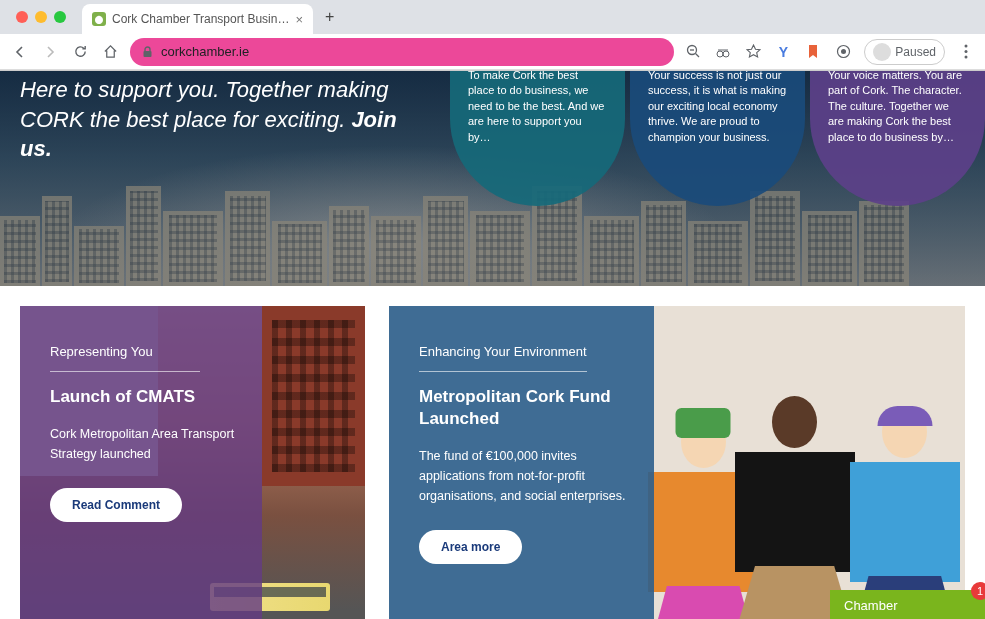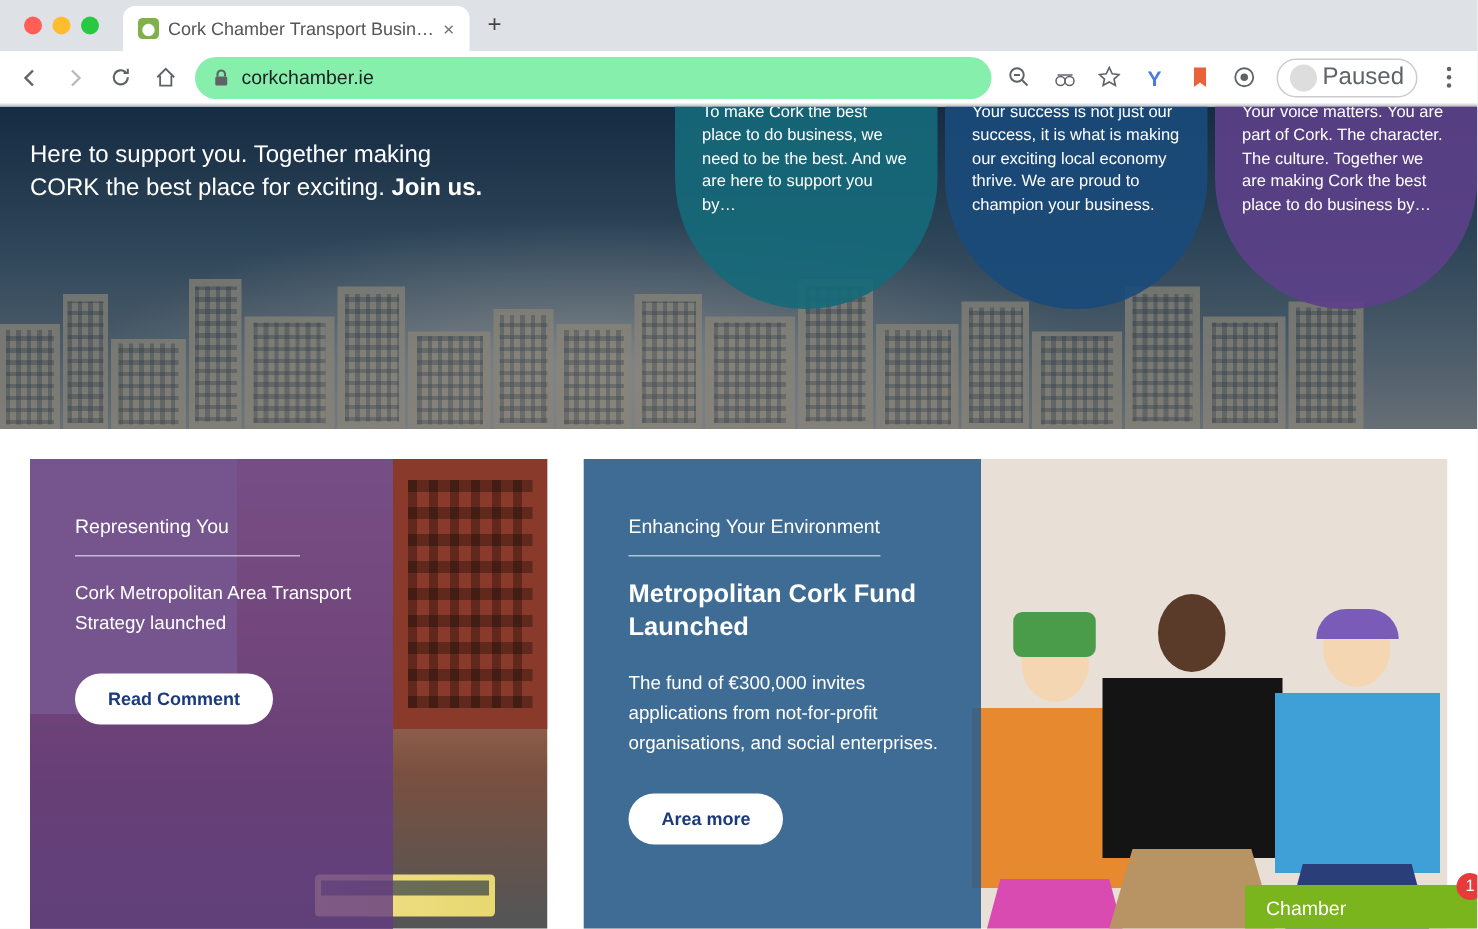--- a/index.html
+++ b/index.html
@@ -14,42 +14,42 @@
   .tl-yellow { background: #febc2e; }
   .tl-green { background: #28c840; }
   .tab { display: flex; align-items: center; background: #fff; border-radius: 8px 8px 0 0; padding: 6px 10px; font-size: 12px; color: #555; gap: 6px; height: 30px; margin-top: 4px; min-width: 180px; }
   .tab-favicon { width: 14px; height: 14px; background: #7fb04a; border-radius: 3px; display: flex; align-items: center; justify-content: center; font-size: 8px; color: #fff; }
   .tab-close { margin-left: auto; color: #777; font-size: 13px; cursor: pointer; }
   .new-tab { margin-left: 8px; color: #444; font-size: 16px; cursor: pointer; padding: 4px; }
 
   .toolbar { display: flex; align-items: center; height: 36px; padding: 0 10px; background: #fff; gap: 10px; border-bottom: 1px solid #ddd; }
   .nav-btn { width: 20px; height: 20px; display: flex; align-items: center; justify-content: center; color: #5f6368; cursor: pointer; }
   .nav-btn.disabled { color: #bbb; }
-  .addr-bar { flex: 1; display: flex; align-items: center; background: #86efac; border-radius: 14px; height: 28px; padding: 0 12px; gap: 8px; }
+  .addr-bar { flex: 1; display: flex; align-items: center; background: #ec4899; border-radius: 14px; height: 28px; padding: 0 12px; gap: 8px; }
   .lock-icon { color: #5f6368; font-size: 11px; }
   .url-text { font-size: 13px; color: #202124; }
   .right-icons { display: flex; gap: 12px; align-items: center; }
   .icon-sm { width: 18px; height: 18px; display: flex; align-items: center; justify-content: center; color: #5f6368; font-size: 14px; cursor: pointer; }
-  .paused-badge { display: flex; align-items: center; gap: 4px; border: 1px solid #ccc; border-radius: 14px; padding: 3px 8px; font-size: 16px; color: #5f6368; cursor: pointer; }
+  .paused-badge { display: flex; align-items: center; gap: 4px; border: 1px solid #ccc; border-radius: 14px; padding: 3px 8px; font-size: 12px; color: #5f6368; cursor: pointer; }
   .avatar-sm { width: 18px; height: 18px; border-radius: 50%; background: #ddd; }
 
   
   .page { position: relative; height: 549px; overflow: hidden; background: #fff; }
 
   
   .hero { position: relative; height: 215px; background: linear-gradient(180deg, #1a3a5c 0%, #2d5a7a 40%, #6a7a88 100%); color: #fff; overflow: hidden; }
   .hero::before { content: ''; position: absolute; inset: 0; background:
       radial-gradient(ellipse at 40% 80%, rgba(200,190,180,0.4) 0%, transparent 40%),
       linear-gradient(180deg, rgba(20,40,60,0.8) 0%, rgba(100,100,100,0.5) 100%);
   }
   .city { position: absolute; bottom: 0; left: 0; right: 0; height: 110px; display: flex; align-items: flex-end; opacity: 0.7; }
   .bldg { background: #8a8578; margin-right: 2px; position: relative; }
   .bldg::after { content:''; position:absolute; inset: 5% 10%; background: repeating-linear-gradient(90deg, rgba(40,50,60,.4) 0 3px, transparent 3px 7px), repeating-linear-gradient(0deg, rgba(40,50,60,.4) 0 3px, transparent 3px 8px); }
 
-  .hero-text { position: absolute; left: 20px; top: 22px; max-width: 380px; font-size: 16px; line-height: 1.35; font-weight: 500; z-index: 5; }
+  .hero-text { position: absolute; left: 20px; top: 4px; max-width: 380px; font-size: 22px; line-height: 1.35; font-weight: 500; z-index: 5; font-style: italic; }
   .hero-text .bold { font-weight: 700; }
 
   .circles { position: absolute; top: -75px; right: 0; display: flex; gap: 5px; z-index: 4; }
   .circle { width: 175px; height: 210px; border-radius: 0 0 90px 90px; padding: 72px 18px 0 18px; font-size: 11px; line-height: 1.4; color: #fff; }
   .c1 { background: rgba(22,105,121,0.92); }
   .c2 { background: rgba(26,75,123,0.92); }
   .c3 { background: rgba(92,64,137,0.92); }
 
   
   .cards { display: flex; gap: 24px; padding: 20px 20px 0 20px; }
@@ -245,20 +245,21 @@
     <div class="card card1">
       <div class="card-bg">
         <div class="leftbldg"></div>
         <div class="redbldg"></div>
         <div class="road"></div>
         <div class="tram"></div>
       </div>
       <div class="card-overlay"></div>
       <div class="card-content">
         <div class="card-eyebrow">Representing You</div>
+        <div class="card-title">Launch of CMATS</div>
         <div class="card-desc">Cork Metropolitan Area Transport Strategy launched</div>
         <button class="card-btn">Read Comment</button>
       </div>
     </div>
 
     <div class="card card2">
       <div class="card-bg">
         <div class="figure fig1">
             <div class="fig-hair1"></div>
             <div class="fig-head"></div>
@@ -274,21 +275,21 @@
             <div class="fig-hair3"></div>
             <div class="fig-head"></div>
             <div class="fig-body"></div>
             <div class="fig-skirt"></div>
           </div>
       </div>
       <div class="card-overlay"></div>
       <div class="card-content">
         <div class="card-eyebrow">Enhancing Your Environment</div>
         <div class="card-title">Metropolitan Cork Fund Launched</div>
-        <div class="card-desc">The fund of €300,000 invites applications from not-for-profit organisations, and social enterprises.</div>
+        <div class="card-desc">The fund of €100,000 invites applications from not-for-profit organisations, and social enterprises.</div>
         <button class="card-btn">Area more</button>
       </div>
       <div class="wearehere">
         <span>We are</span>
         <span class="big">here!</span>
       </div>
     </div>
 
   </div>
 

